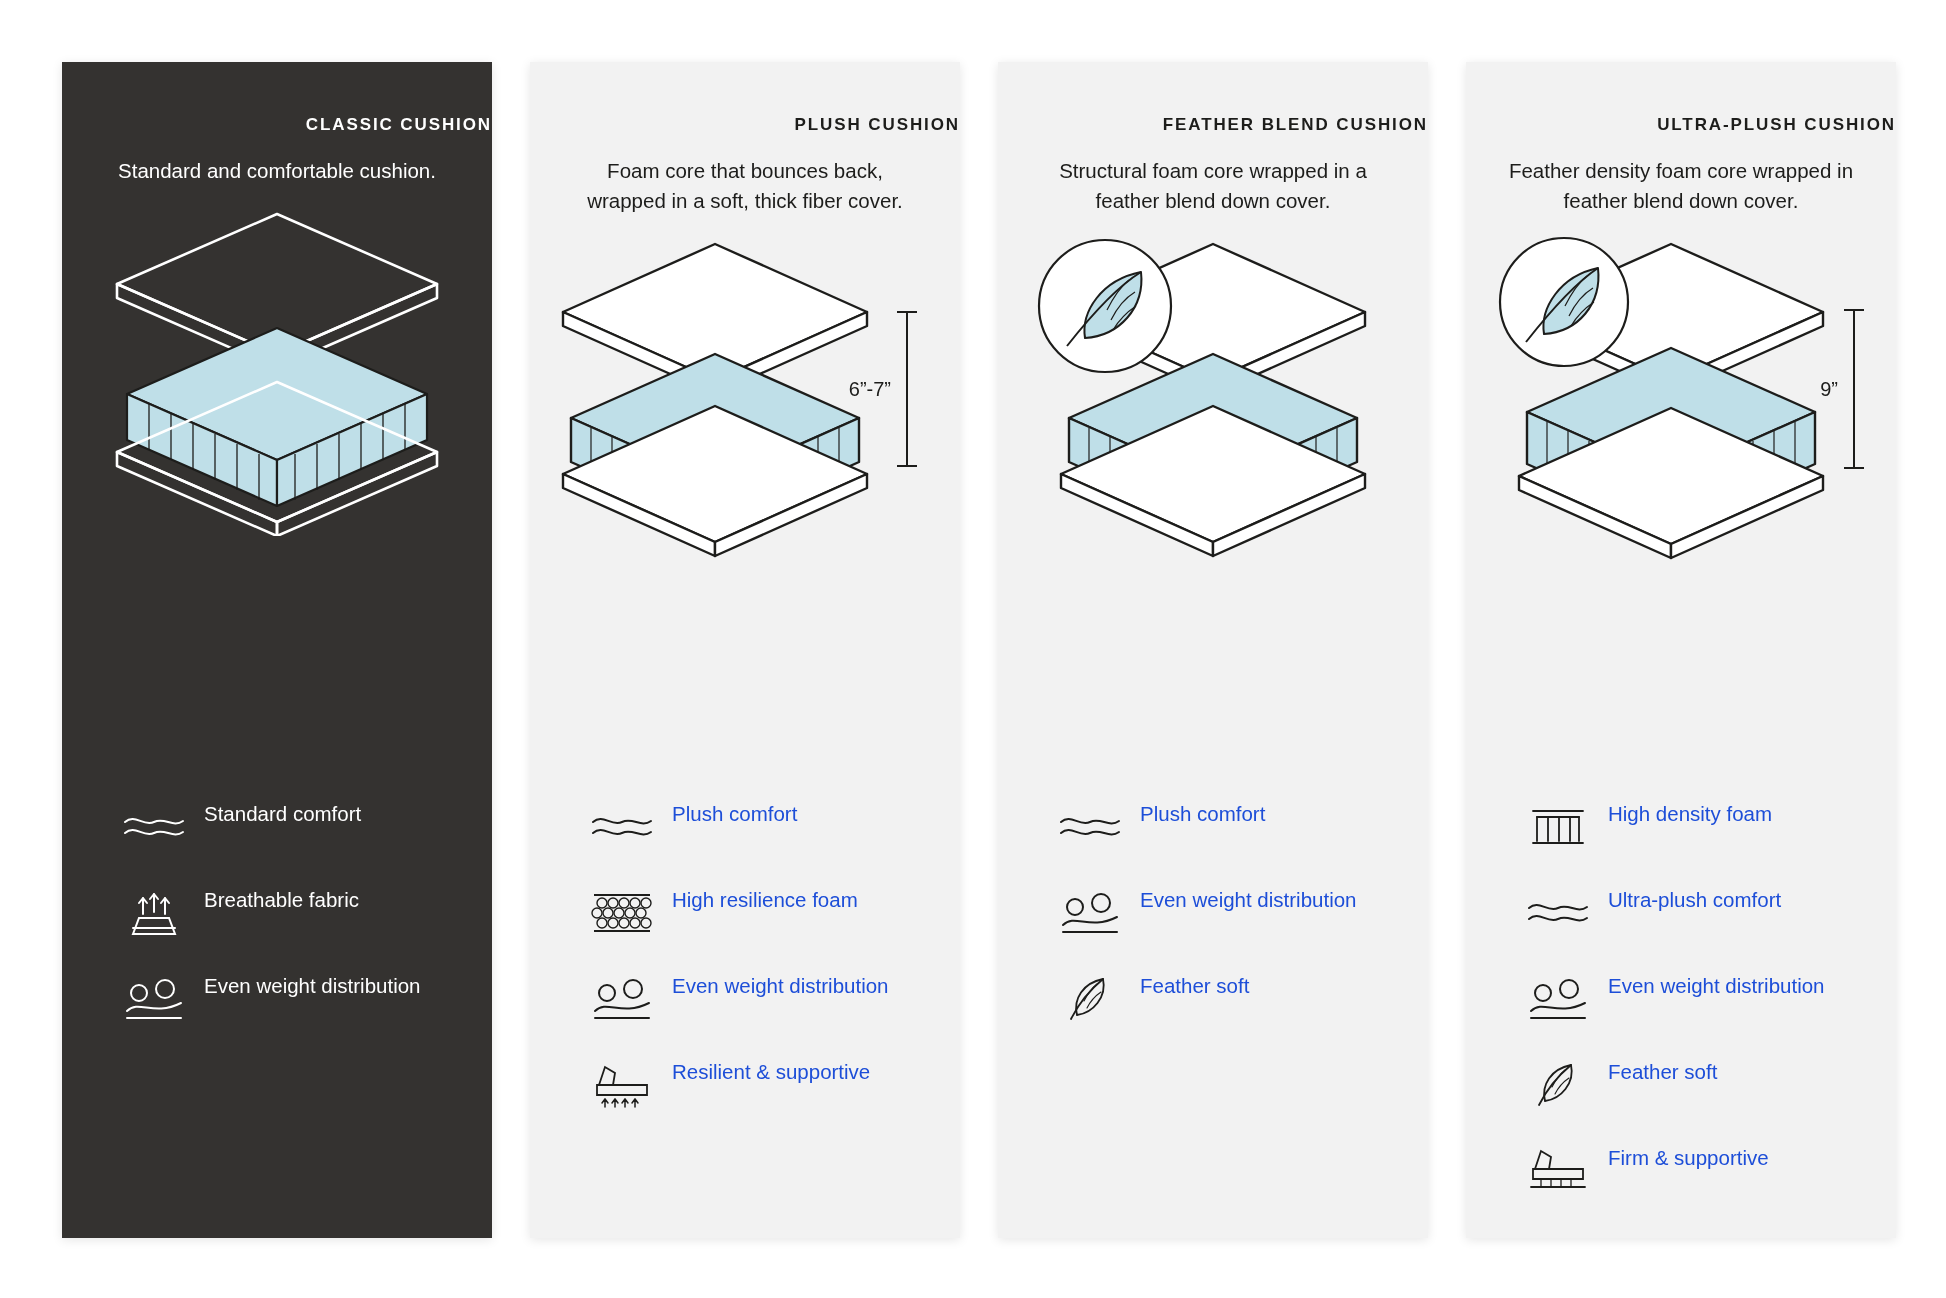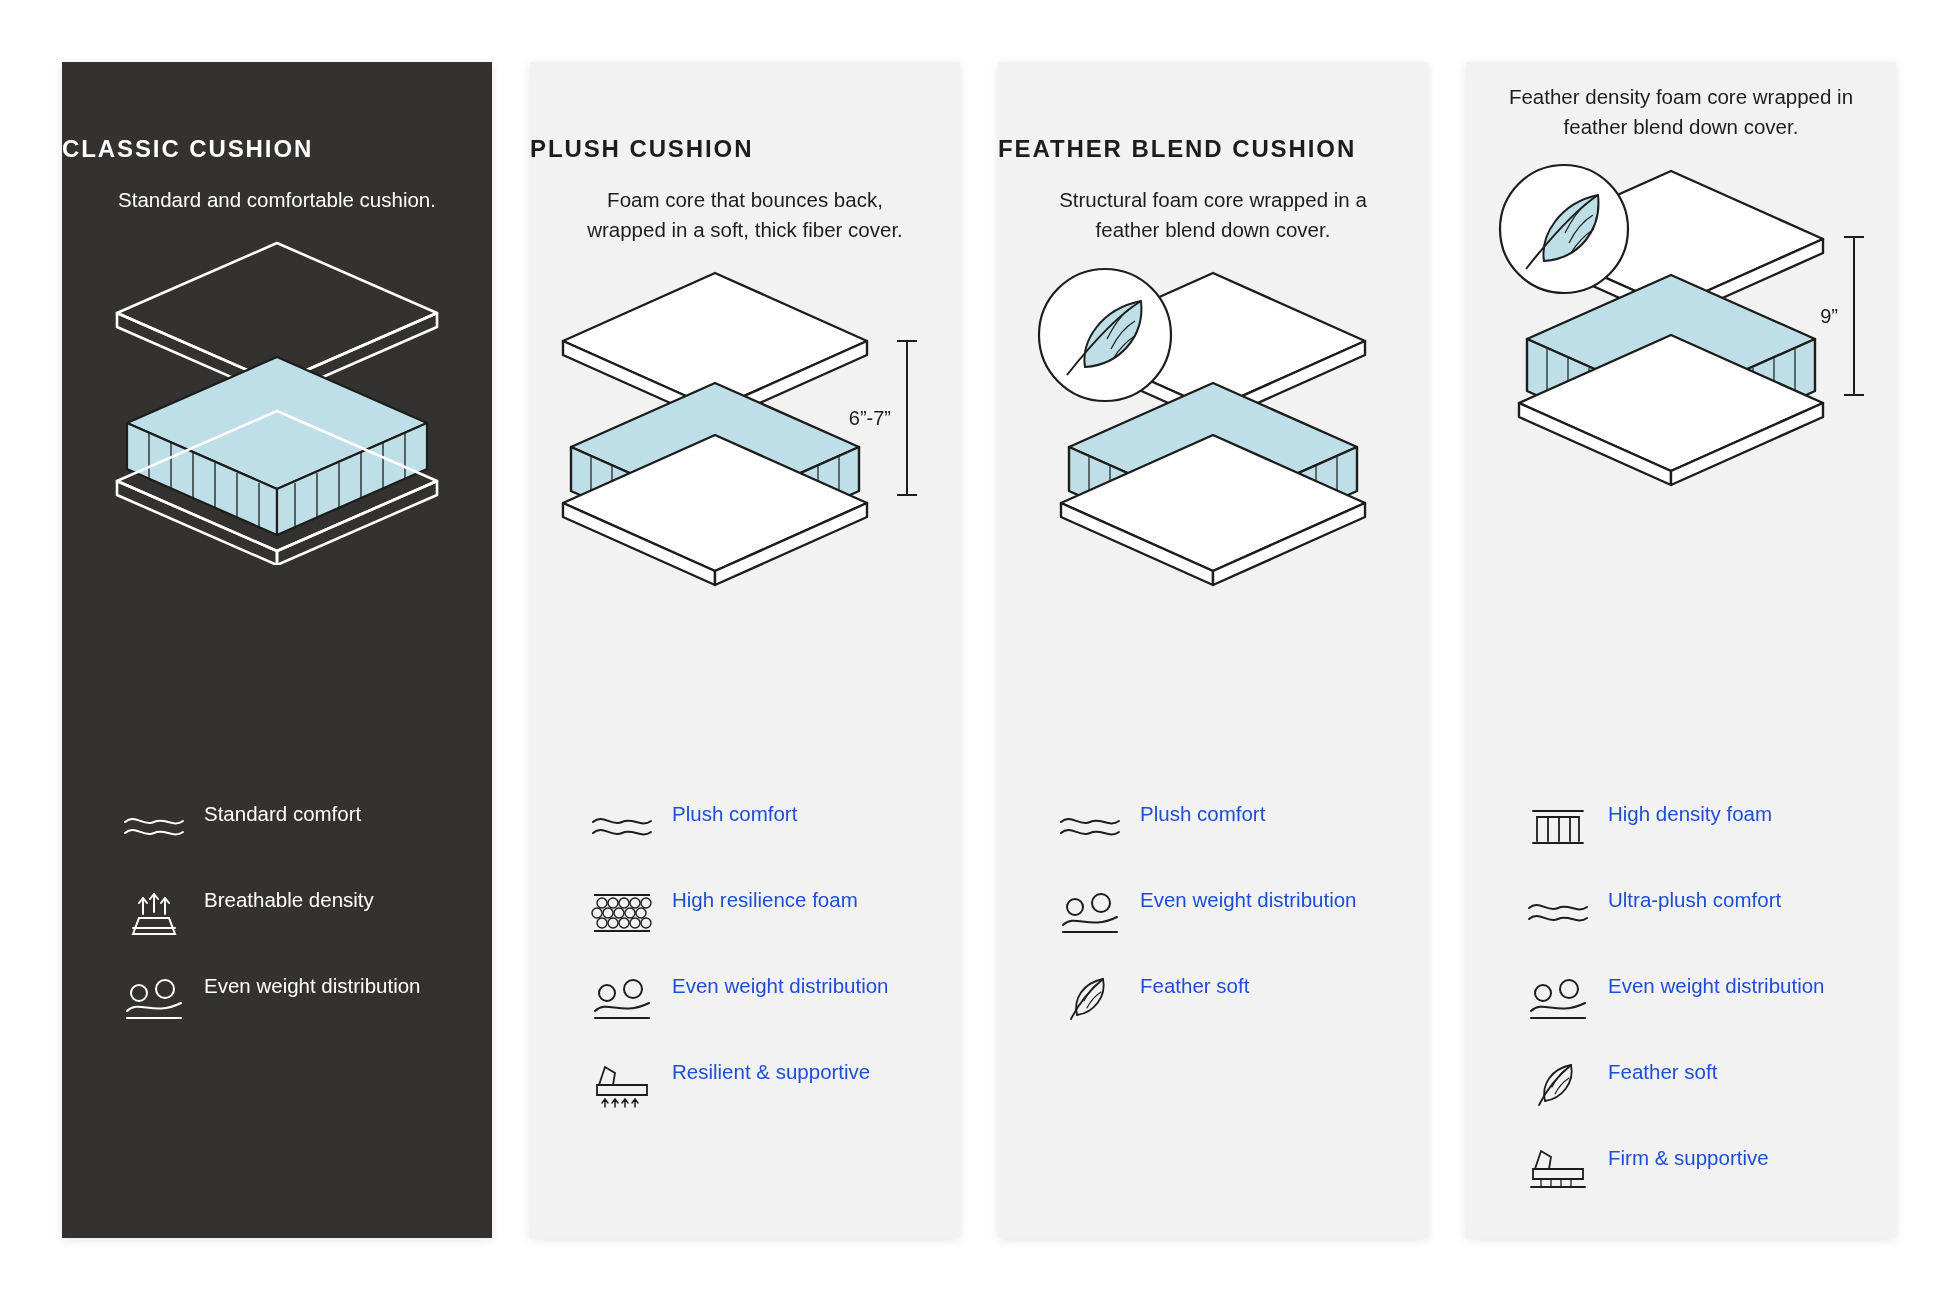--- a/index.html
+++ b/index.html
@@ -33,23 +33,23 @@
     box-shadow: 0 2px 10px rgba(0,0,0,0.10);
     position: relative;
     box-sizing: border-box;
     padding: 0;
   }
   .card.dark {
     background: #343230;
   }
   .card-title {
     margin: 0;
-    padding-top: 72px;
-    text-align: left;
-    font-size: 24px;
+    padding-top: 52px;
+    text-align: right;
+    font-size: 17px;
     font-weight: bold;
     letter-spacing: 1.9px;
     color: #1d1d1b;
     line-height: 1.28;
   }
   .card.dark .card-title {
     color: #ffffff;
   }
   .card-desc {
     margin: 0;
@@ -160,21 +160,21 @@
         <div class="feature">
           <span class="ficon">
             <svg width="62" height="46" viewBox="0 0 62 46" fill="none" stroke="#ffffff" stroke-width="2" stroke-linecap="round">
               <path d="M10 44 L16 28 L46 28 L52 44 Z"></path>
               <line x1="10" y1="38" x2="52" y2="38"></line>
               <path d="M20 24 L20 8 M20 8 L16 13 M20 8 L24 13"></path>
               <path d="M31 22 L31 4 M31 4 L27 9 M31 4 L35 9"></path>
               <path d="M42 24 L42 8 M42 8 L38 13 M42 8 L46 13"></path>
             </svg>
           </span>
-          <span class="flabel">Breathable density</span>
+          <span class="flabel">Breathable fabric</span>
         </div>
         <div class="feature">
           <span class="ficon">
             <svg width="62" height="44" viewBox="0 0 62 44" fill="none" stroke="#ffffff" stroke-width="2" stroke-linecap="round">
               <circle cx="16" cy="16" r="8"></circle>
               <circle cx="42" cy="12" r="9"></circle>
               <path d="M4 34 C16 22, 30 40, 58 26"></path>
               <line x1="4" y1="41" x2="58" y2="41"></line>
             </svg>
           </span>
@@ -359,20 +359,21 @@
                 <path d="M38 19 C32 23, 27 29, 24 35"></path>
               </g>
             </svg>
           </span>
           <span class="flabel">Feather soft</span>
         </div>
       </div>
     </div>
 
     <div class="card">
+      <h2 class="card-title">ULTRA-PLUSH CUSHION</h2>
       <p class="card-desc">Feather density foam core wrapped in feather blend down cover.</p>
 
       <div class="illus">
         <svg width="390" height="340" viewBox="0 0 390 340" fill="none" stroke="#1d1d1b" stroke-width="2.4" stroke-linejoin="round">
           <polygon points="185,8 337,76 185,144 33,76" fill="#ffffff"></polygon>
           <polygon points="33,76 185,144 185,158 33,90" fill="#ffffff"></polygon>
           <polygon points="337,76 185,144 185,158 337,90" fill="#ffffff"></polygon>
           <polygon points="185,112 329,176 185,240 41,176" fill="#bfdfe8"></polygon>
           <polygon points="41,176 185,240 185,292 41,228" fill="#bfdfe8"></polygon>
           <polygon points="329,176 185,240 185,292 329,228" fill="#bfdfe8"></polygon>

